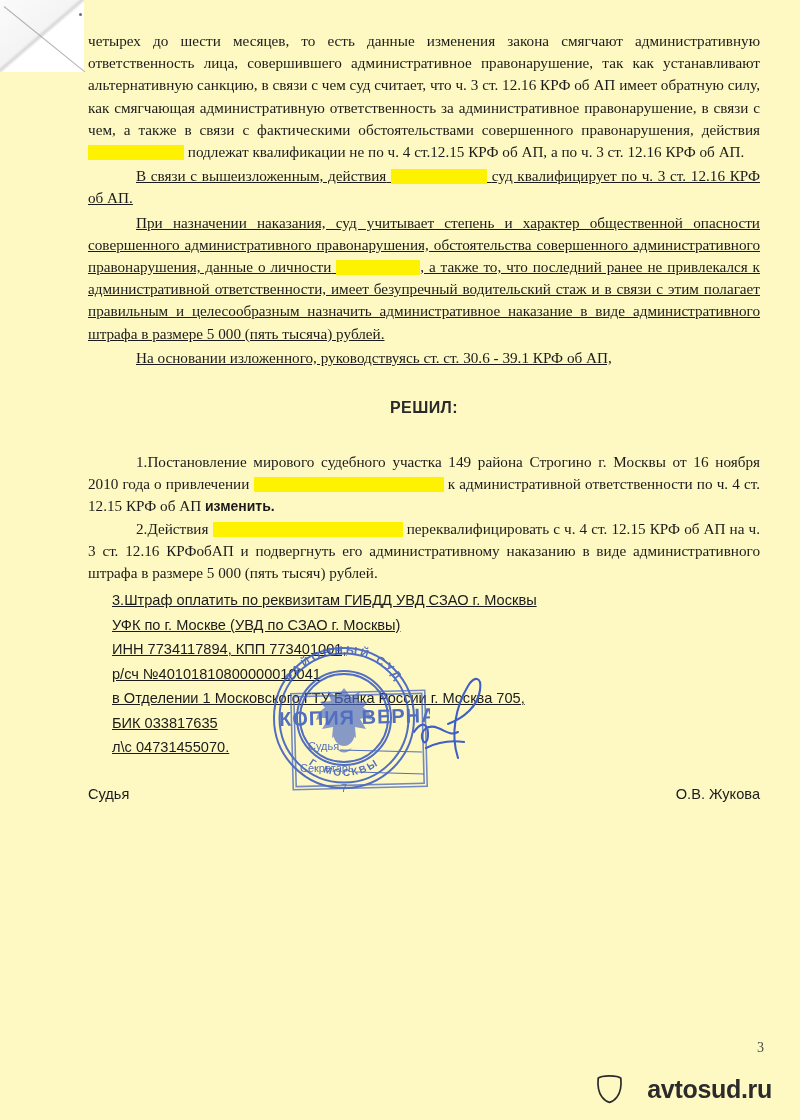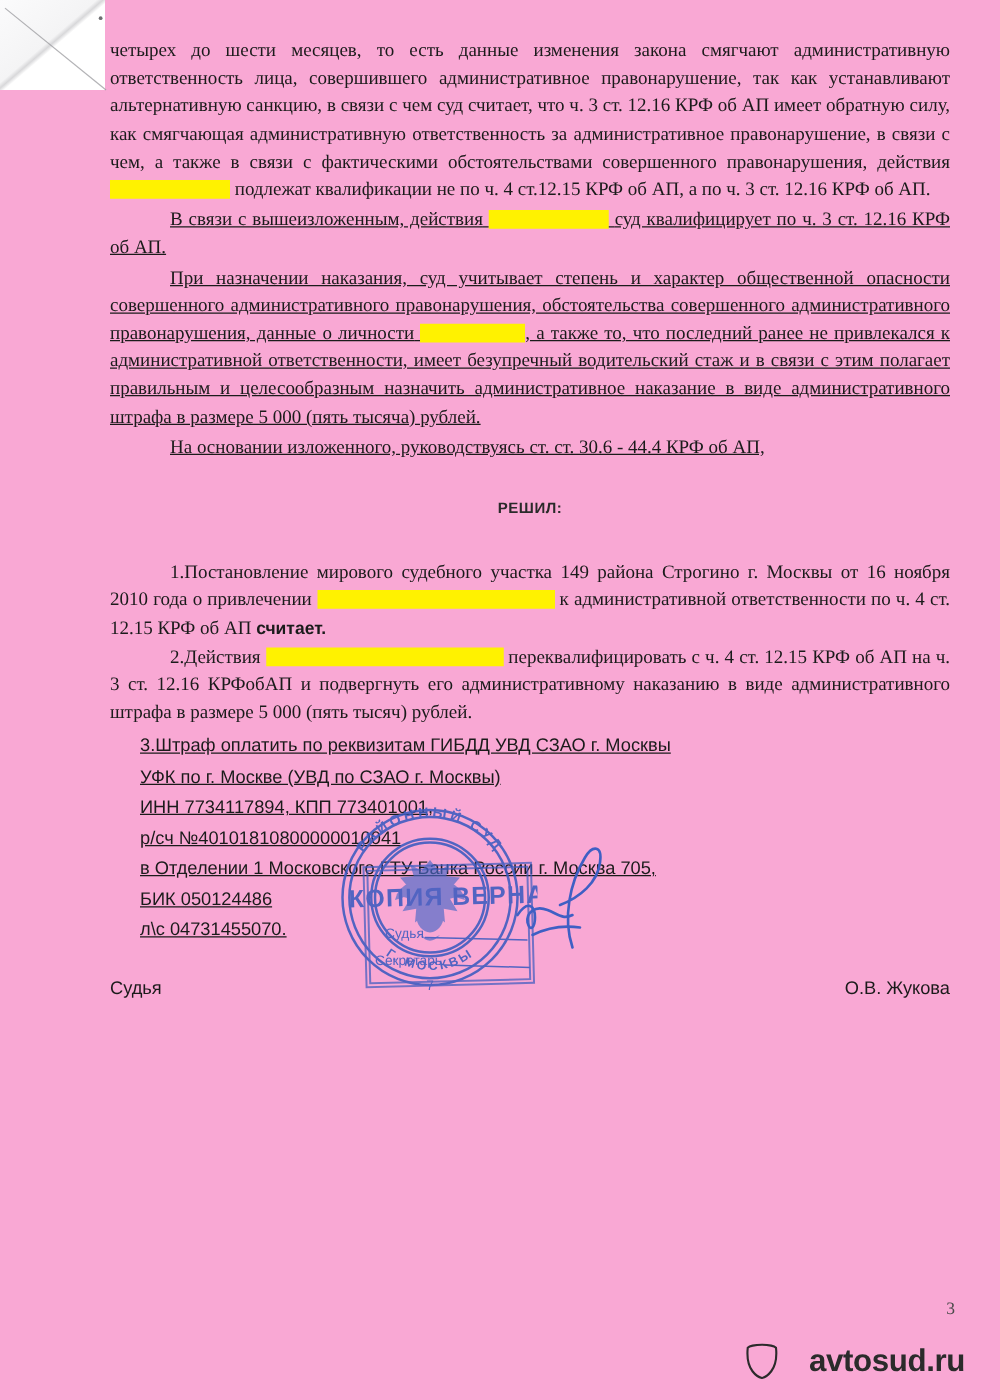--- a/index.html
+++ b/index.html
@@ -4,21 +4,21 @@
 <style>
   html, body {
     margin: 0;
     padding: 0;
     background: #ffffff;
   }
   .page {
     position: relative;
     width: 800px;
     height: 1120px;
-    background: #f9a8d4;
+    background: #fef9c3;
     overflow: hidden;
     font-family: "Liberation Serif", "DejaVu Serif", serif;
     color: #1b1b1b;
   }
 
   
   .corner-fold {
     position: absolute;
     top: 0;
     left: 0;
@@ -83,21 +83,21 @@
   .redact.w2 { width: 96px; }
   .redact.w3 { width: 84px; }
   .redact.w4 { width: 190px; }
   .redact.w5 { width: 190px; }
 
   .resolution-heading {
     margin: 30px 0 34px 0;
     text-align: center;
     font-family: "Liberation Sans", "DejaVu Sans", sans-serif;
     font-weight: bold;
-    font-size: 12px;
+    font-size: 16px;
     letter-spacing: .4px;
     color: #2a2a2a;
   }
   .strong-sans {
     font-family: "Liberation Sans", "DejaVu Sans", sans-serif;
     font-weight: bold;
     font-size: 14px;
   }
 
   
@@ -192,35 +192,35 @@
   <div class="corner-speck"></div>
 
   <div class="doc-body">
 
     <p class="para noindent"><span>четырех до шести месяцев, то есть данные изменения закона смягчают административную ответственность лица, совершившего административное правонарушение, так как устанавливают альтернативную санкцию, в связи с чем суд считает, что ч. 3 ст. 12.16 КРФ об АП имеет обратную силу, как смягчающая административную ответственность за административное правонарушение, в связи с чем, а также в связи с фактическими обстоятельствами совершенного правонарушения, действия</span> <span class="redact w1"></span> <span>подлежат квалификации не по ч. 4 ст.12.15 КРФ об АП, а по ч. 3 ст. 12.16 КРФ об АП.</span></p>
 
     <p class="para gap"><span>В связи с вышеизложенным, действия</span> <span class="redact w2"></span> <span>суд квалифицирует по ч. 3 ст. 12.16 КРФ об АП.</span></p>
 
     <p class="para gap"><span>При назначении наказания, суд учитывает степень и характер общественной опасности совершенного административного правонарушения, обстоятельства совершенного административного правонарушения, данные о личности</span> <span class="redact w3"></span><span>, а также то, что последний ранее не привлекался к административной ответственности, имеет безупречный водительский стаж и в связи с этим полагает правильным и целесообразным назначить административное наказание в виде административного штрафа в размере 5 000 (пять тысяча) рублей.</span></p>
 
-    <p class="para gap"><span>На основании изложенного, руководствуясь ст. ст. 30.6 - 44.4 КРФ об АП,</span></p>
+    <p class="para gap"><span>На основании изложенного, руководствуясь ст. ст. 30.6 - 39.1 КРФ об АП,</span></p>
 
     <div class="resolution-heading">РЕШИЛ:</div>
 
-    <p class="para"><span>1.Постановление мирового судебного участка 149 района Строгино г. Москвы от 16 ноября 2010 года о привлечении</span> <span class="redact w4"></span> <span>к административной ответственности по ч. 4 ст. 12.15 КРФ об АП</span> <span class="strong-sans">считает.</span></p>
+    <p class="para"><span>1.Постановление мирового судебного участка 149 района Строгино г. Москвы от 16 ноября 2010 года о привлечении</span> <span class="redact w4"></span> <span>к административной ответственности по ч. 4 ст. 12.15 КРФ об АП</span> <span class="strong-sans">изменить.</span></p>
 
     <p class="para"><span>2.Действия</span> <span class="redact w5"></span> <span>переквалифицировать с ч. 4 ст. 12.15 КРФ об АП на ч. 3 ст. 12.16 КРФобАП и подвергнуть его административному наказанию в виде административного штрафа в размере 5 000 (пять тысяч) рублей.</span></p>
 
     <div class="requisites">
       <div>3.Штраф оплатить по реквизитам ГИБДД УВД СЗАО г. Москвы</div>
       <div>УФК по г. Москве (УВД по СЗАО г. Москвы)</div>
       <div>ИНН 7734117894, КПП 773401001,</div>
       <div>р/сч №40101810800000010041</div>
       <div>в Отделении 1 Московского ГТУ Банка России г. Москва 705,</div>
-      <div>БИК 050124486</div>
+      <div>БИК 033817635</div>
       <div>л\с 04731455070.</div>
     </div>
 
 
     <div class="signature-row">
       <span>Судья</span>
       <span>О.В. Жукова</span>
     </div>
 
   </div>

